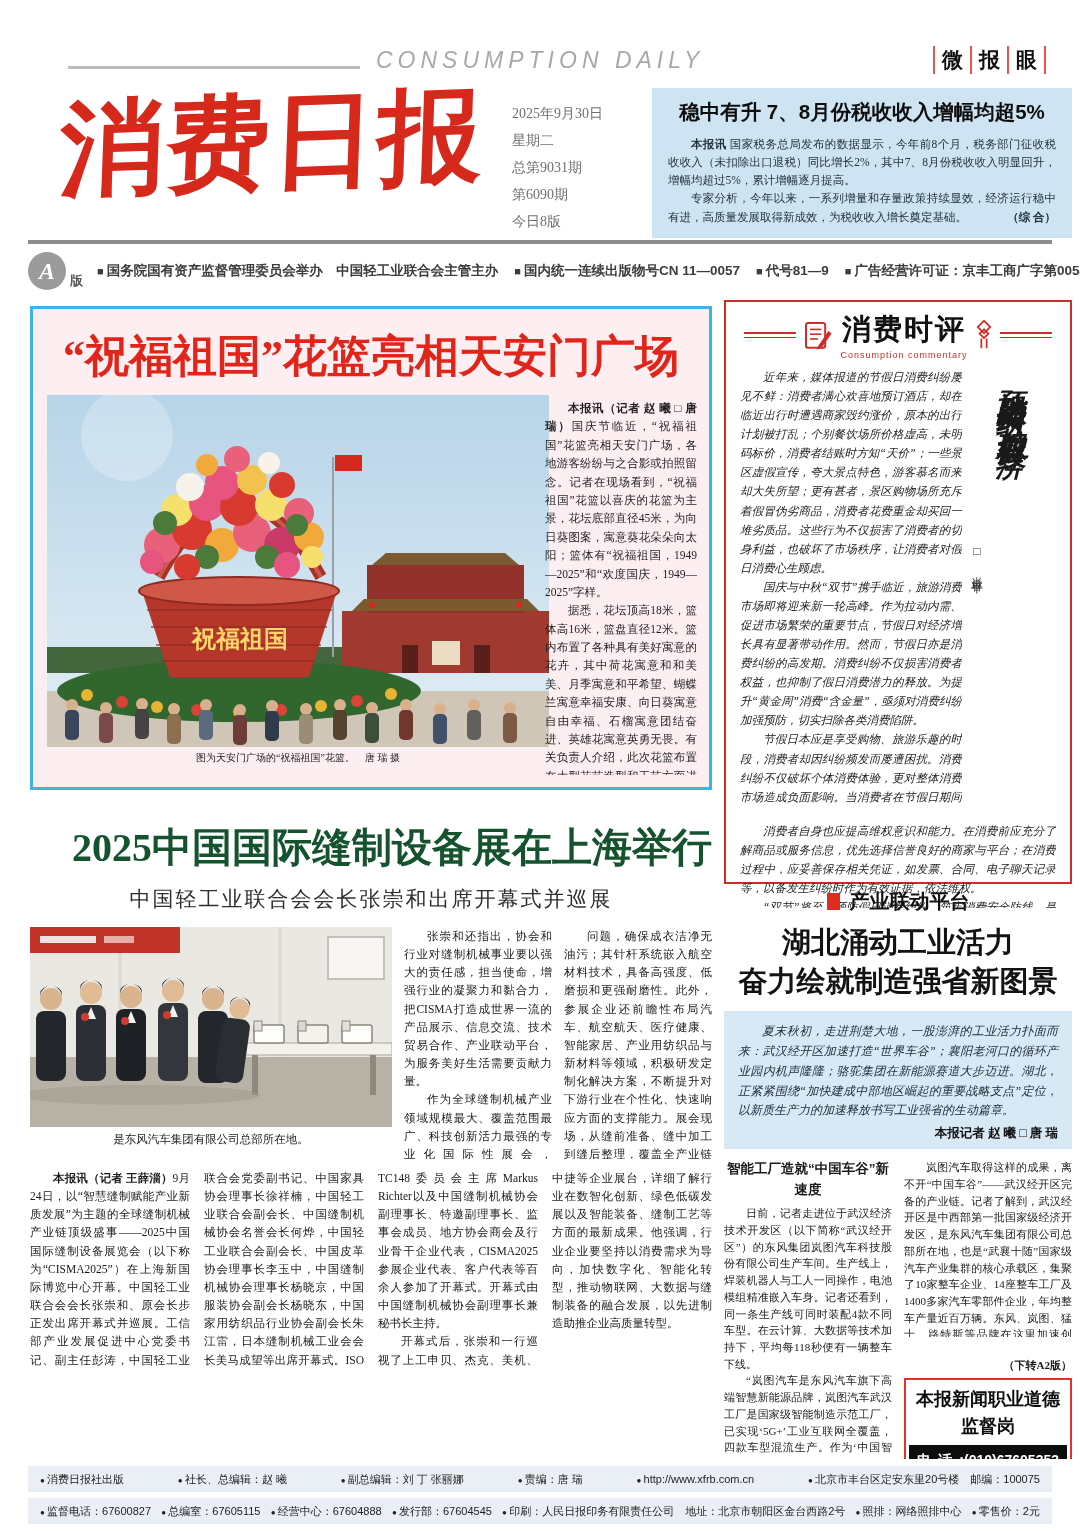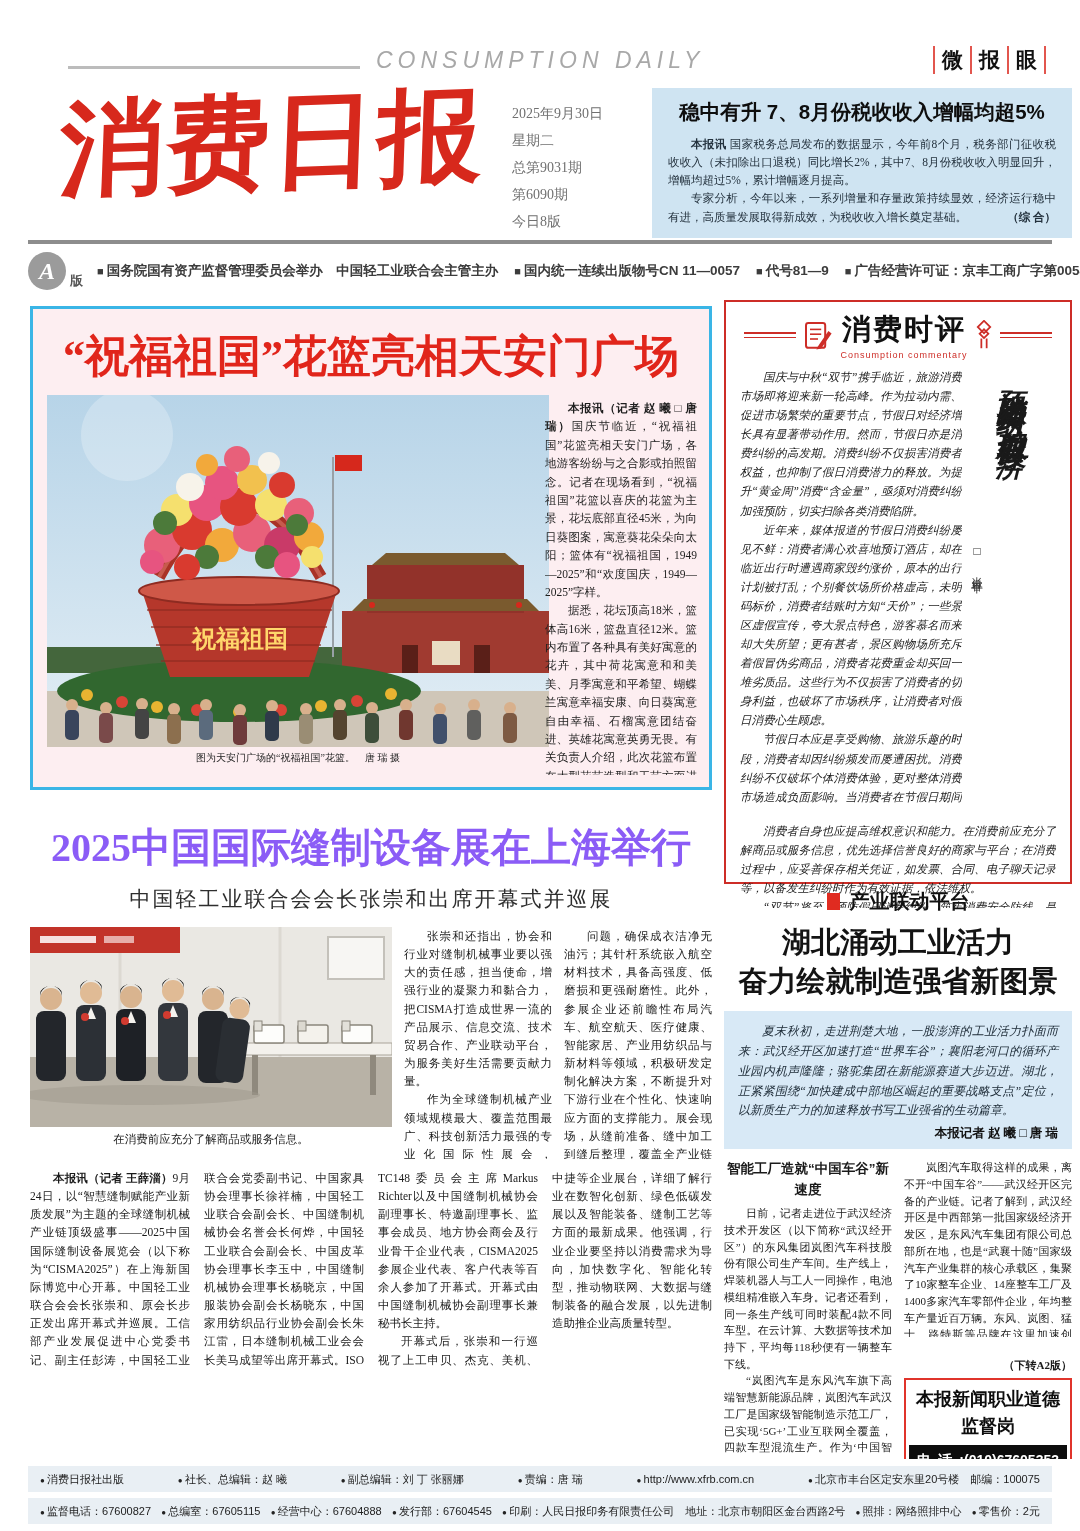--- a/index.html
+++ b/index.html
@@ -59,21 +59,21 @@
                   font-style:italic; color:#1c1c1c; }
   .vertical-wrap { width:94px; position:relative; flex:0 0 auto; }
   .vertical-title { writing-mode:vertical-rl; font-size:28px; font-weight:bold; letter-spacing:4px;
                     line-height:1.1; height:452px; margin:4px auto 0; font-style:italic; }
   .vertical-author { position:absolute; left:6px; top:180px; writing-mode:vertical-rl; font-size:12px;
                      color:#333; letter-spacing:3px; }
   .commentary-full { margin-top:2px; height:86px; overflow:hidden; }
 
   
   .cisma { position:absolute; left:30px; top:820px; width:682px; }
-  .cisma-headline { text-align:center; font-size:40px; font-weight:bold; color:#8b5cf6; }
+  .cisma-headline { text-align:right; font-size:40px; font-weight:bold; color:#14532d; }
   .cisma-subtitle { text-align:center; font-size:21px; color:#2e2e2e; margin-top:10px; letter-spacing:2px; }
   .cisma-row { display:flex; gap:12px; margin-top:14px; }
   .cisma-photo-wrap { width:362px; flex:0 0 auto; }
   .cisma-photo { display:block; width:362px; height:200px; }
   .cisma-caption { text-align:center; font-size:11.5px; margin-top:5px; color:#222; }
   .cisma-col { flex:1; height:232px; overflow:hidden; font-size:11.5px; line-height:1.58; text-align:justify; }
   .cisma-col p, .cisma-flow p { text-indent:2em; }
   .cisma-flow { margin-top:10px; height:256px; overflow:hidden; column-count:4; column-gap:14px;
                 font-size:11.5px; line-height:1.58; text-align:justify; }
 
@@ -311,22 +311,22 @@
       <svg width="18" height="30" viewBox="0 0 20 34">
         <rect x="5" y="3" width="10" height="10" fill="none" stroke="#cd2d27" stroke-width="2" transform="rotate(45 10 8)"></rect>
         <rect x="6.5" y="12" width="7" height="7" fill="none" stroke="#cd2d27" stroke-width="2" transform="rotate(45 10 15.5)"></rect>
         <line x1="7" y1="21" x2="7" y2="32" stroke="#cd2d27" stroke-width="2"></line>
         <line x1="13" y1="21" x2="13" y2="32" stroke="#cd2d27" stroke-width="2"></line>
       </svg>
       <div class="red-rule"></div>
     </div>
     <div class="commentary-body">
       <div class="commentary-paras">
+        <p>近年来，媒体报道的节假日消费纠纷屡见不鲜：消费者满心欢喜地预订酒店，却在临近出行时遭遇商家毁约涨价，原本的出行计划被打乱；个别餐饮场所价格虚高，未明码标价，消费者结账时方知“天价”；一些景区虚假宣传，夸大景点特色，游客慕名而来却大失所望；更有甚者，景区购物场所充斥着假冒伪劣商品，消费者花费重金却买回一堆劣质品。这些行为不仅损害了消费者的切身利益，也破坏了市场秩序，让消费者对假日消费心生顾虑。</p>
         <p>国庆与中秋“双节”携手临近，旅游消费市场即将迎来新一轮高峰。作为拉动内需、促进市场繁荣的重要节点，节假日对经济增长具有显著带动作用。然而，节假日亦是消费纠纷的高发期。消费纠纷不仅损害消费者权益，也抑制了假日消费潜力的释放。为提升“黄金周”消费“含金量”，亟须对消费纠纷加强预防，切实扫除各类消费陷阱。</p>
-        <p>近年来，媒体报道的节假日消费纠纷屡见不鲜：消费者满心欢喜地预订酒店，却在临近出行时遭遇商家毁约涨价，原本的出行计划被打乱；个别餐饮场所价格虚高，未明码标价，消费者结账时方知“天价”；一些景区虚假宣传，夸大景点特色，游客慕名而来却大失所望；更有甚者，景区购物场所充斥着假冒伪劣商品，消费者花费重金却买回一堆劣质品。这些行为不仅损害了消费者的切身利益，也破坏了市场秩序，让消费者对假日消费心生顾虑。</p>
         <p>节假日本应是享受购物、旅游乐趣的时段，消费者却因纠纷频发而屡遭困扰。消费纠纷不仅破坏个体消费体验，更对整体消费市场造成负面影响。当消费者在节假日期间频繁遭遇不公正待遇，其消费意愿势必下降，进而抑制假日经济增长。因此，预防消费纠纷、营造安全放心的消费环境，已成为推动假日经济健康发展的当务之急。</p>
 
       </div>
       <div class="vertical-wrap">
         <div class="vertical-author">□ 肖睿平</div>
         <div class="vertical-title">预防消费纠纷 护航『假日经济』</div>
       </div>
     </div>
     <div class="commentary-full">
       <p>消费者自身也应提高维权意识和能力。在消费前应充分了解商品或服务信息，优先选择信誉良好的商家与平台；在消费过程中，应妥善保存相关凭证，如发票、合同、电子聊天记录等，以备发生纠纷时作为有效证据，依法维权。</p>
@@ -398,21 +398,21 @@
                 <rect x="0" y="22" width="30" height="72" rx="8" fill="#23262b"></rect>
               </g>
             <g transform="translate(196,70) rotate(8)">
                 <circle cx="15" cy="10" r="10" fill="#e0bb95"></circle>
                 <path d="M5,8 a10,10 0 0,1 20,0 l0,-3 a10,7 0 0,0 -20,0 Z" fill="#1c1c1c"></path>
                 <rect x="0" y="20" width="28" height="64" rx="8" fill="#2a2e33"></rect>
               </g>
           </g>
           <ellipse cx="110" cy="168" rx="120" ry="10" fill="#9d978b" opacity="0.5"></ellipse>
         </svg>
-        <div class="cisma-caption">在消费前应充分了解商品或服务信息。</div>
+        <div class="cisma-caption">是东风汽车集团有限公司总部所在地。</div>
       </div>
       <div class="cisma-col">
         <p>张崇和还指出，协会和行业对缝制机械事业要以强大的责任感，担当使命，增强行业的凝聚力和黏合力，把CISMA打造成世界一流的产品展示、信息交流、技术贸易合作、产业联动平台，为服务美好生活需要贡献力量。</p>
         <p>作为全球缝制机械产业领域规模最大、覆盖范围最广、科技创新活力最强的专业化国际性展会，CISMA2025于9月24日—27日举办，为期4天，启用上海新国际博览中心W1—W5、E1—E7、N1—N2共14个展馆，总展览面积达到创纪录的16万平方米，再次实现历史性的新突破。上工、杰克、美机、中捷、标准、大豪、兄弟、飞马、大和、银箭、启翔、顺发、宝宇、汇宝、舒普、乐江、琦星、多乐、祥豪、派瑞特、威士、衣拿、力克、PGM、德鑫、飞虎、格罗茨、强信等在内的近1600家海内外展商参展，涵盖全球缝制机械所有企业，预计超10万人次中外观众到场观展。</p>
       </div>
       <div class="cisma-col">
         <p>问题，确保成衣洁净无油污；其针杆系统嵌入航空材料技术，具备高强度、低磨损和更强耐磨性。此外，参展企业还前瞻性布局汽车、航空航天、医疗健康、智能家居、产业用纺织品与新材料等领域，积极研发定制化解决方案，不断提升对下游行业在个性化、快速响应方面的支撑能力。展会现场，从缝前准备、缝中加工到缝后整理，覆盖全产业链的各类专业设备纷纷登场，自动化、智能化与数字化特征显著。</p>
 
       </div>
     </div>

